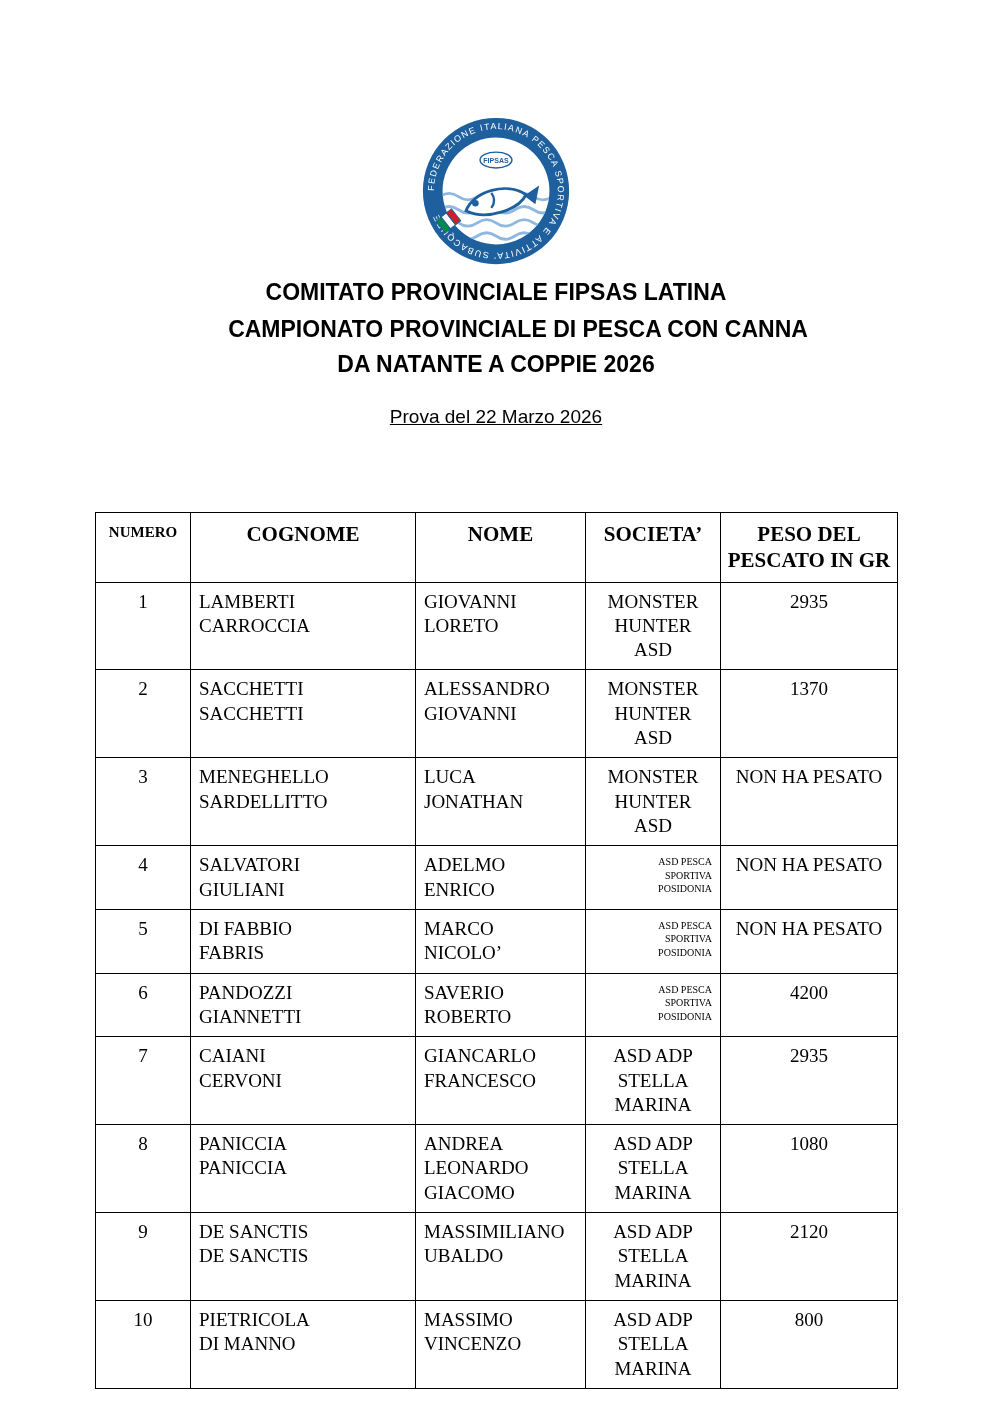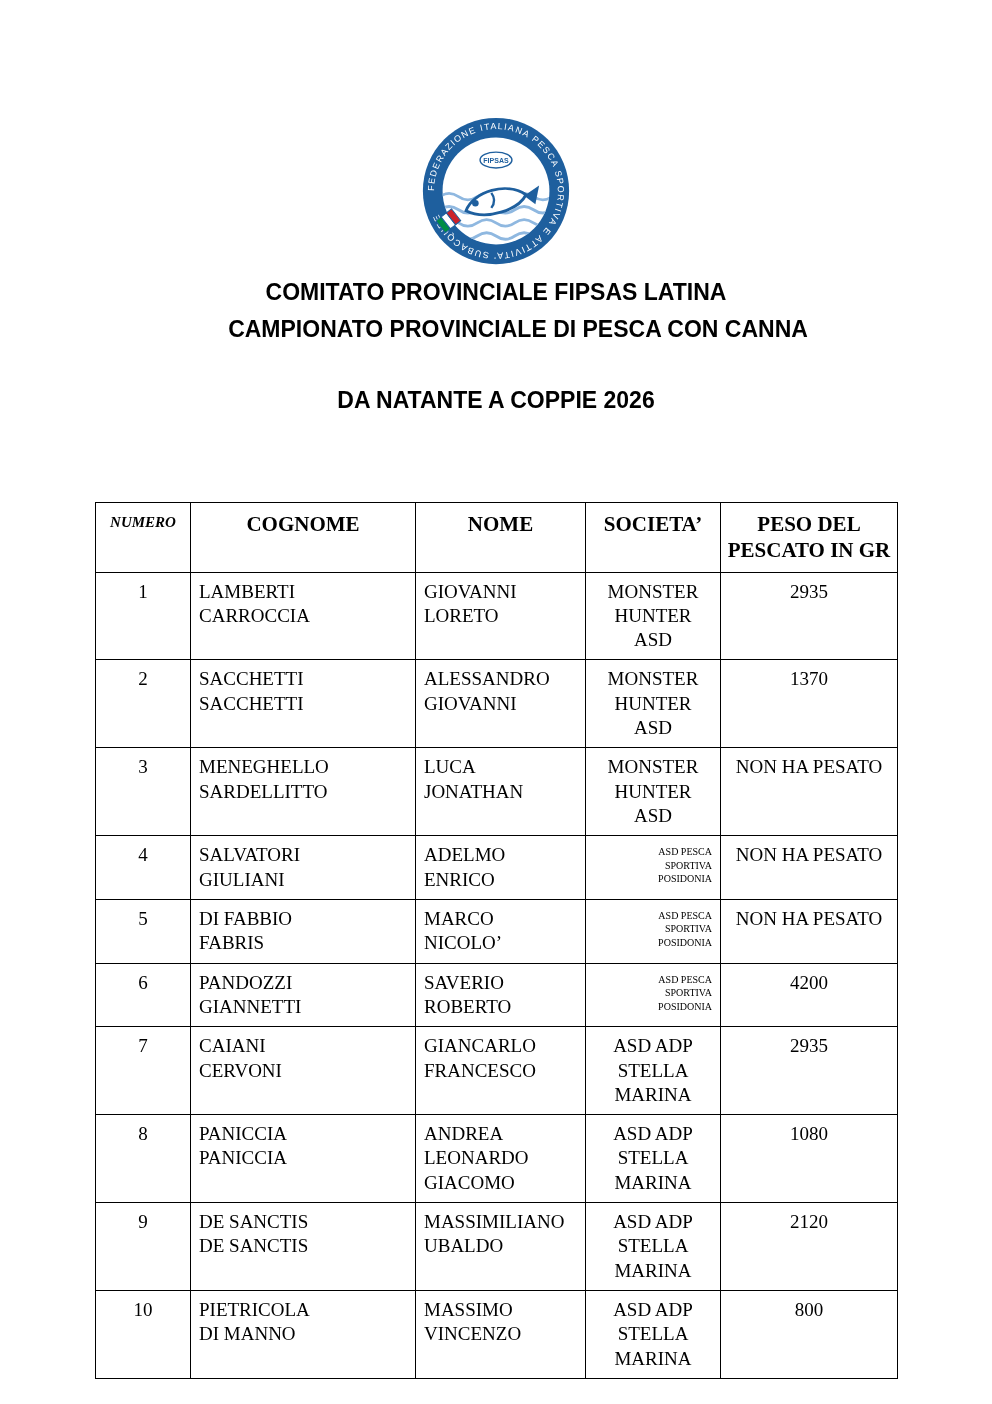--- a/index.html
+++ b/index.html
@@ -10,21 +10,21 @@
     color:#000;
     overflow:hidden;
   }
   .page { width:992px; height:1404px; padding-top:116px; }
 
   .logo-wrap { width:150px; margin:0 auto 12px auto; }
   .logo-wrap svg { display:block; }
 
   .org-title   { text-align:center; font-size:23px; font-weight:bold; line-height:28px; }
   .org-address { text-align:center; font-size:18px; line-height:26px; }
-  .champ-title { text-align:center; font-size:23px; font-weight:bold; line-height:35px;margin-top:36px; }
+  .champ-title { text-align:center; font-size:23px; font-weight:bold; line-height:35px; }
   .champ-title.first { margin-top:6px;margin-left:44px; }
   .event-date-line { text-align:center; margin-top:24px; font-size:19px; }
   .event-date-line span { text-decoration:underline; }
 
   table.results {
     margin:84px 0 0 95px;
     width:802px;
     border-collapse:collapse;
     table-layout:fixed;
     font-family:"Liberation Serif", serif;
@@ -36,21 +36,20 @@
   }
   table.results th {
     font-size:21px; font-weight:bold;
     text-align:center;
     padding:8px 4px;
     line-height:1.25;
   }
   table.results th.th-numero {
     font-size:15px;
     padding-top:10px;
-    font-style:italic;
   }
   table.results td {
     font-size:19px;
     padding:7px 8px;
     line-height:1.28;
   }
   td.cell-num  { text-align:center; }
   td.cell-left { text-align:left; padding-left:12px; }
   td.cell-soc  { text-align:center; }
   td.cell-soc.small { font-size:10px; line-height:1.35; padding-top:9px;text-align:right; }
@@ -92,20 +91,23 @@
         <rect x="0" y="0" width="7" height="16" fill="#008C45" stroke="#1e5f9e" stroke-width="1"></rect>
         <rect x="7" y="0" width="7" height="16" fill="#FFFFFF" stroke="#1e5f9e" stroke-width="1"></rect>
         <rect x="14" y="0" width="7" height="16" fill="#CD212A" stroke="#1e5f9e" stroke-width="1"></rect>
       </g>
     </svg>
   </div>
 
   <div class="org-title">COMITATO PROVINCIALE FIPSAS LATINA</div>
   <div class="champ-title first">CAMPIONATO PROVINCIALE DI PESCA CON CANNA</div>
   <div class="champ-title">DA NATANTE A COPPIE 2026</div>
+  <div class="event-date-line">
+    <span>Prova del 22 Marzo 2026</span>
+  </div>
 
   <table class="results">
     <colgroup>
       <col style="width:95px">
       <col style="width:225px">
       <col style="width:170px">
       <col style="width:135px">
       <col style="width:177px">
     </colgroup>
     <thead>

